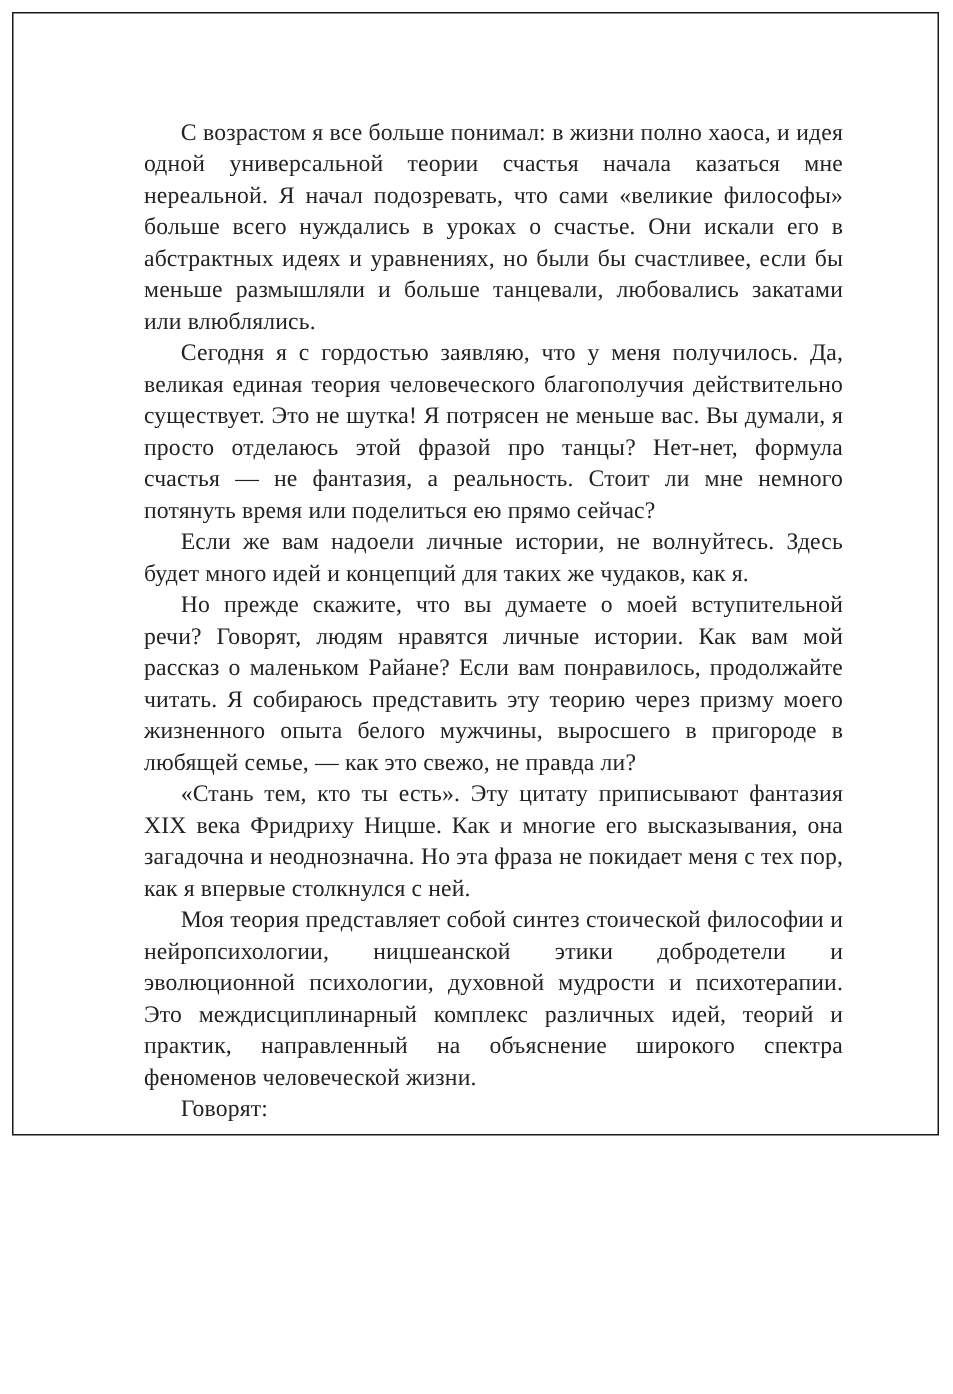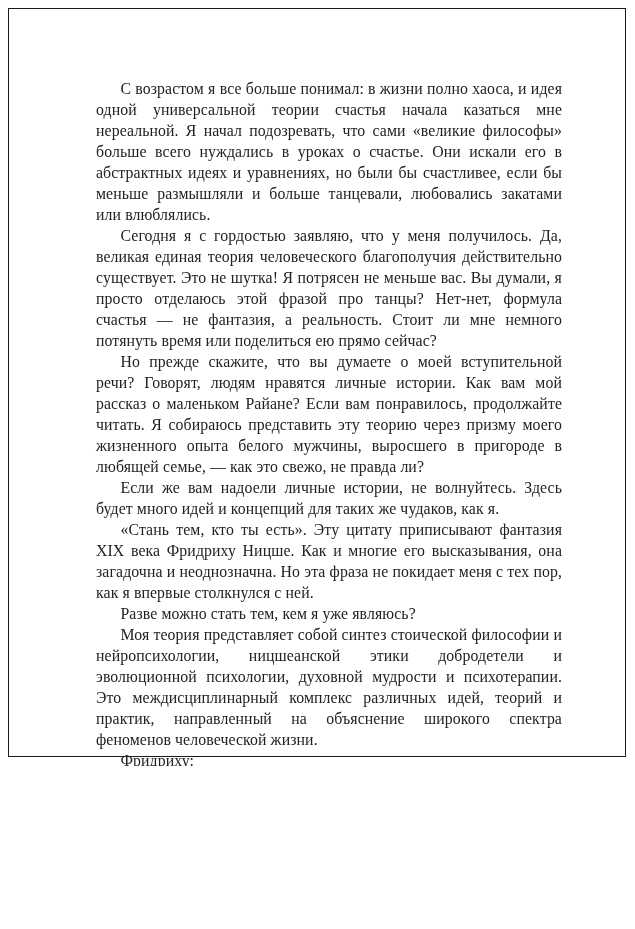--- a/index.html
+++ b/index.html
@@ -60,25 +60,24 @@
   }
 </style>
 </head>
 <body>
 
 <div class="page">
   <div class="frame">
     <div class="content">
       <p>С возрастом я все больше понимал: в жизни полно хаоса, и идея одной универсальной теории счастья начала казаться мне нереальной. Я начал подозревать, что сами «великие философы» больше всего нуждались в уроках о счастье. Они искали его в абстрактных идеях и уравнениях, но были бы счастливее, если бы меньше размышляли и больше танцевали, любовались закатами или влюблялись.</p>
       <p>Сегодня я с гордостью заявляю, что у меня получилось. Да, великая единая теория человеческого благополучия действительно существует. Это не шутка! Я потрясен не меньше вас. Вы думали, я просто отделаюсь этой фразой про танцы? Нет-нет, формула счастья — не фантазия, а реальность. Стоит ли мне немного потянуть время или поделиться ею прямо сейчас?</p>
+      <p>Если же вам надоели личные истории, не волнуйтесь. Здесь будет много идей и концепций для таких же чудаков, как я.</p>
       <p>Но прежде скажите, что вы думаете о моей вступительной речи? Говорят, людям нравятся личные истории. Как вам мой рассказ о маленьком Райане? Если вам понравилось, продолжайте читать. Я собираюсь представить эту теорию через призму моего жизненного опыта белого мужчины, выросшего в пригороде в любящей семье, — как это свежо, не правда ли?</p>
-      <p>Если же вам надоели личные истории, не волнуйтесь. Здесь будет много идей и концепций для таких же чудаков, как я.</p>
       <p>«Стань тем, кто ты есть». Эту цитату приписывают фантазия XIX века Фридриху Ницше. Как и многие его высказывания, она загадочна и неоднозначна. Но эта фраза не покидает меня с тех пор, как я впервые столкнулся с ней.</p>
-      <p>Разве можно стать тем, кем я уже являюсь?</p>
       <p>Моя теория представляет собой синтез стоической философии и нейропсихологии, ницшеанской этики добродетели и эволюционной психологии, духовной мудрости и психотерапии. Это междисциплинарный комплекс различных идей, теорий и практик, направленный на объяснение широкого спектра феноменов человеческой жизни.</p>
-      <p>Фридриху:</p>
+      <p>Говорят:</p>
     </div>
     <div class="footer">
       <span class="page-number">8</span>
       <span class="section-title">ВВЕДЕНИЕ</span>
     </div>
   </div>
 </div>
 
 </body></html>

